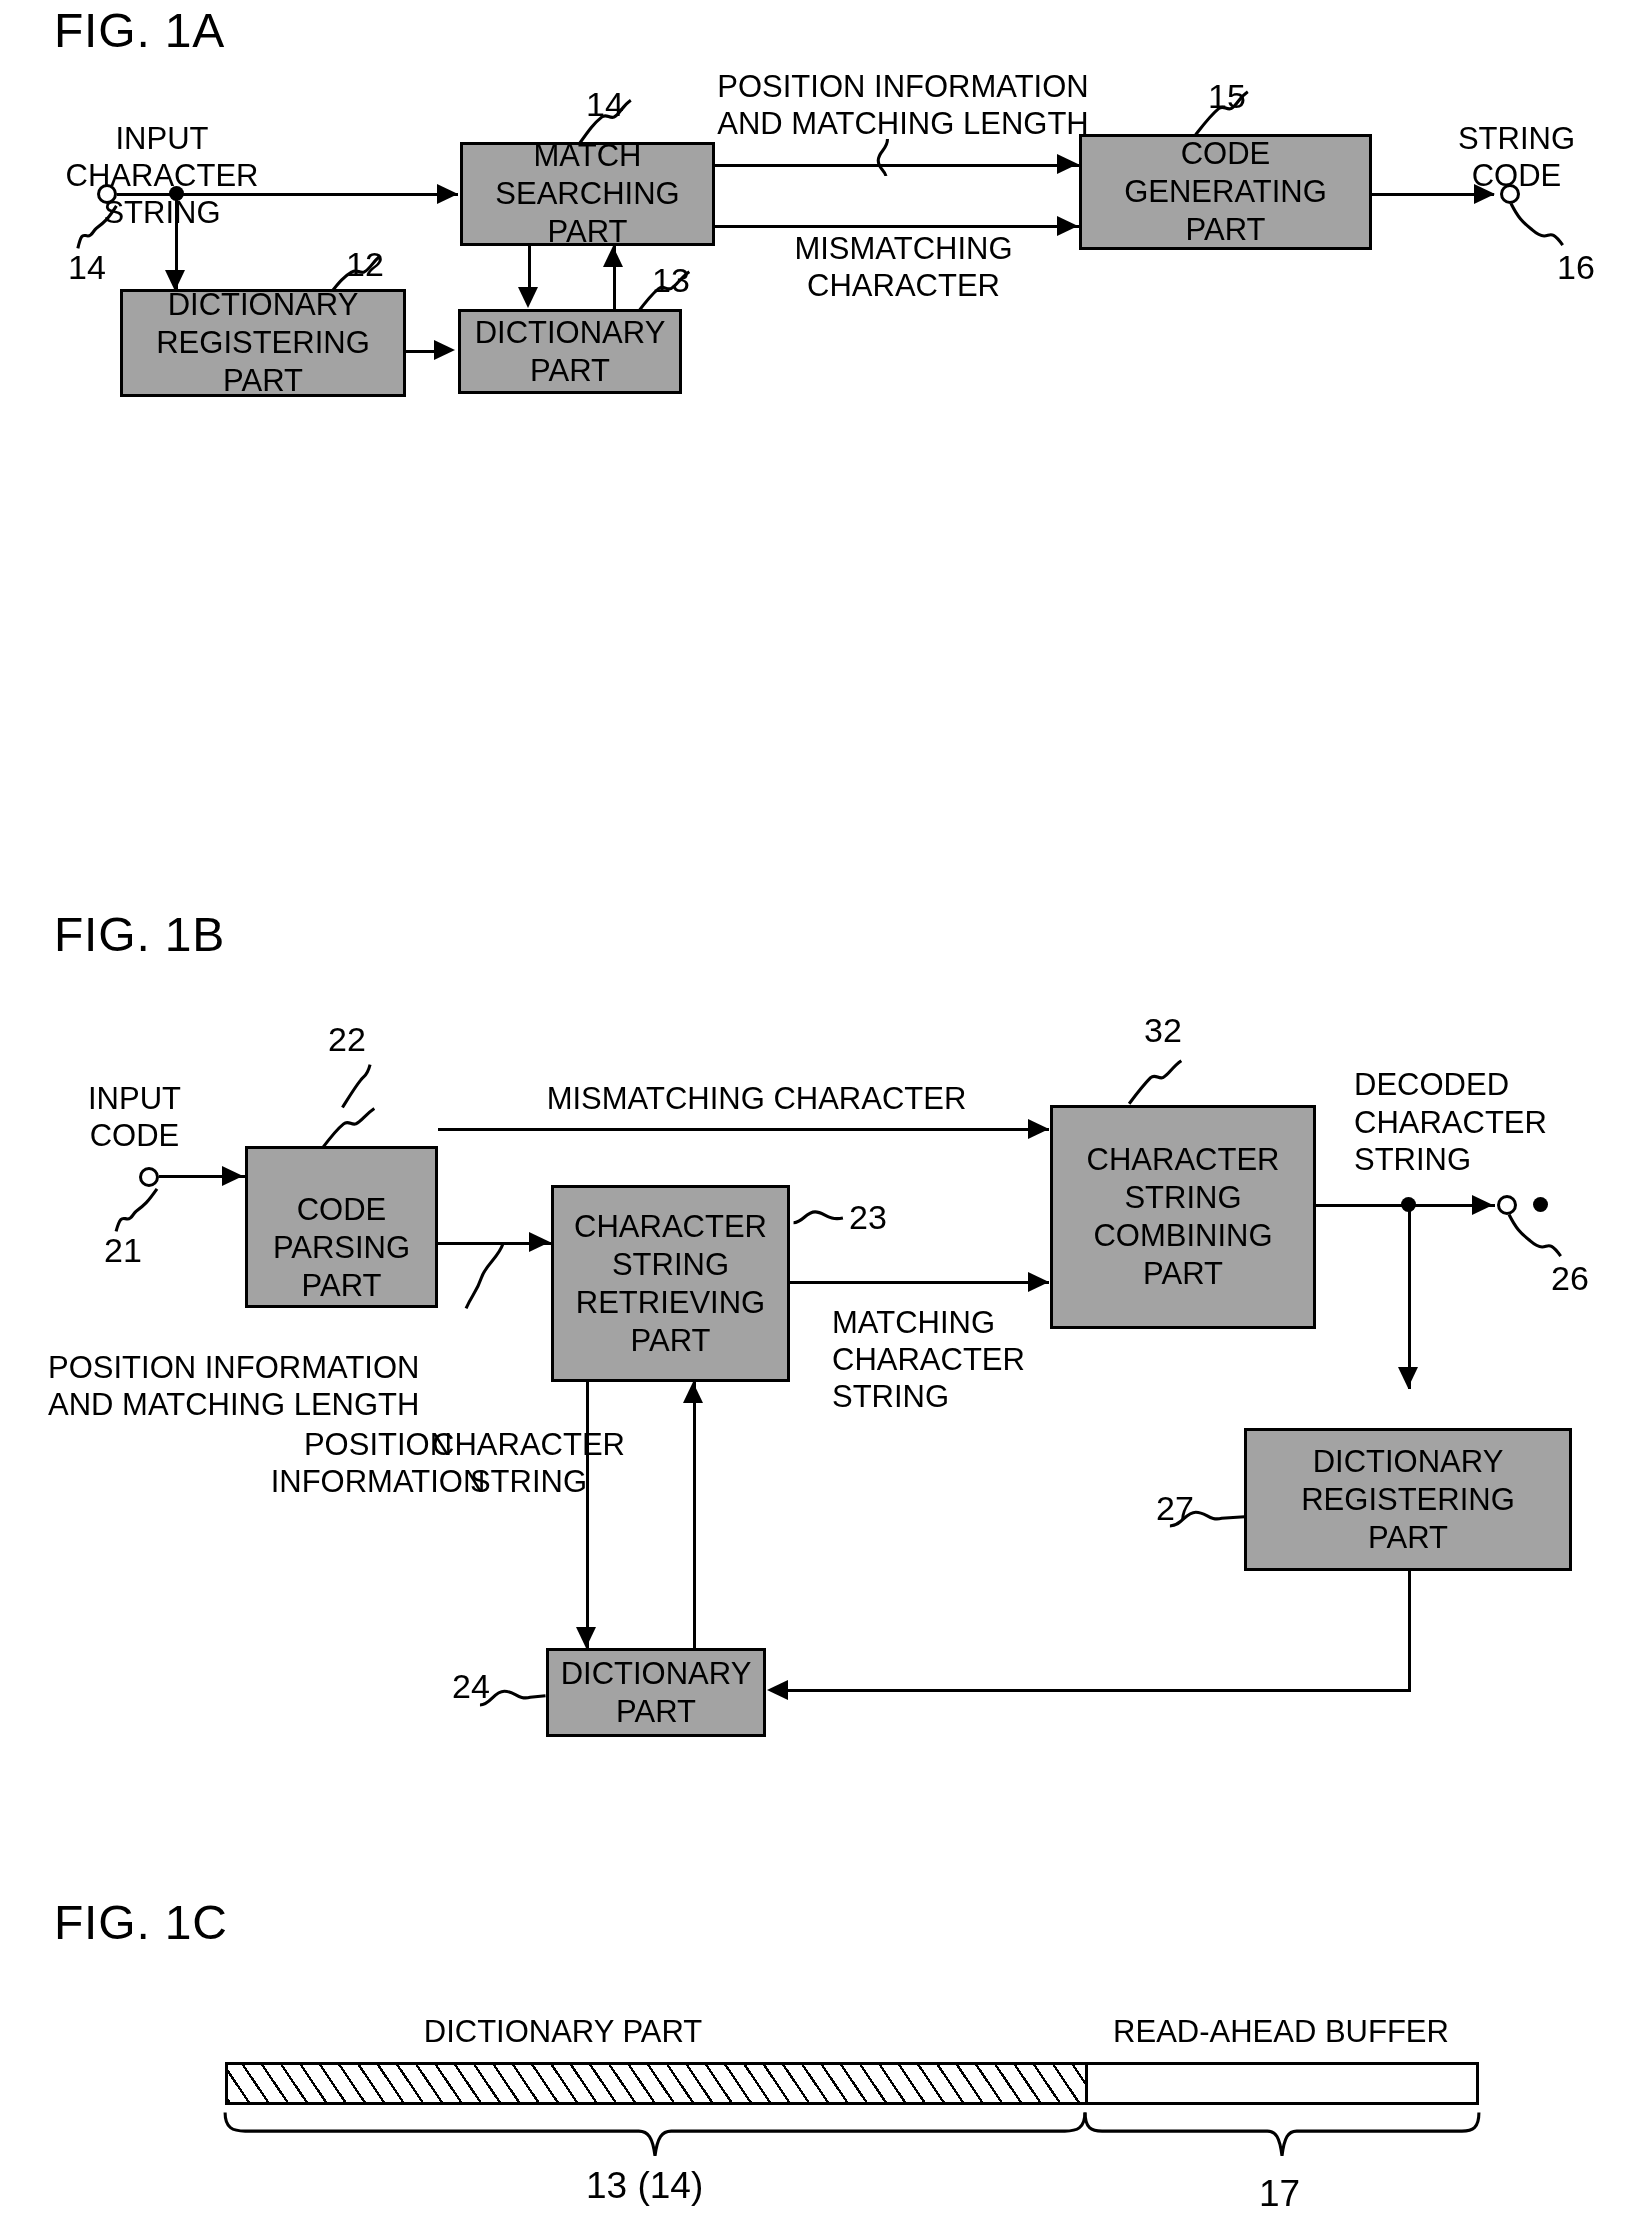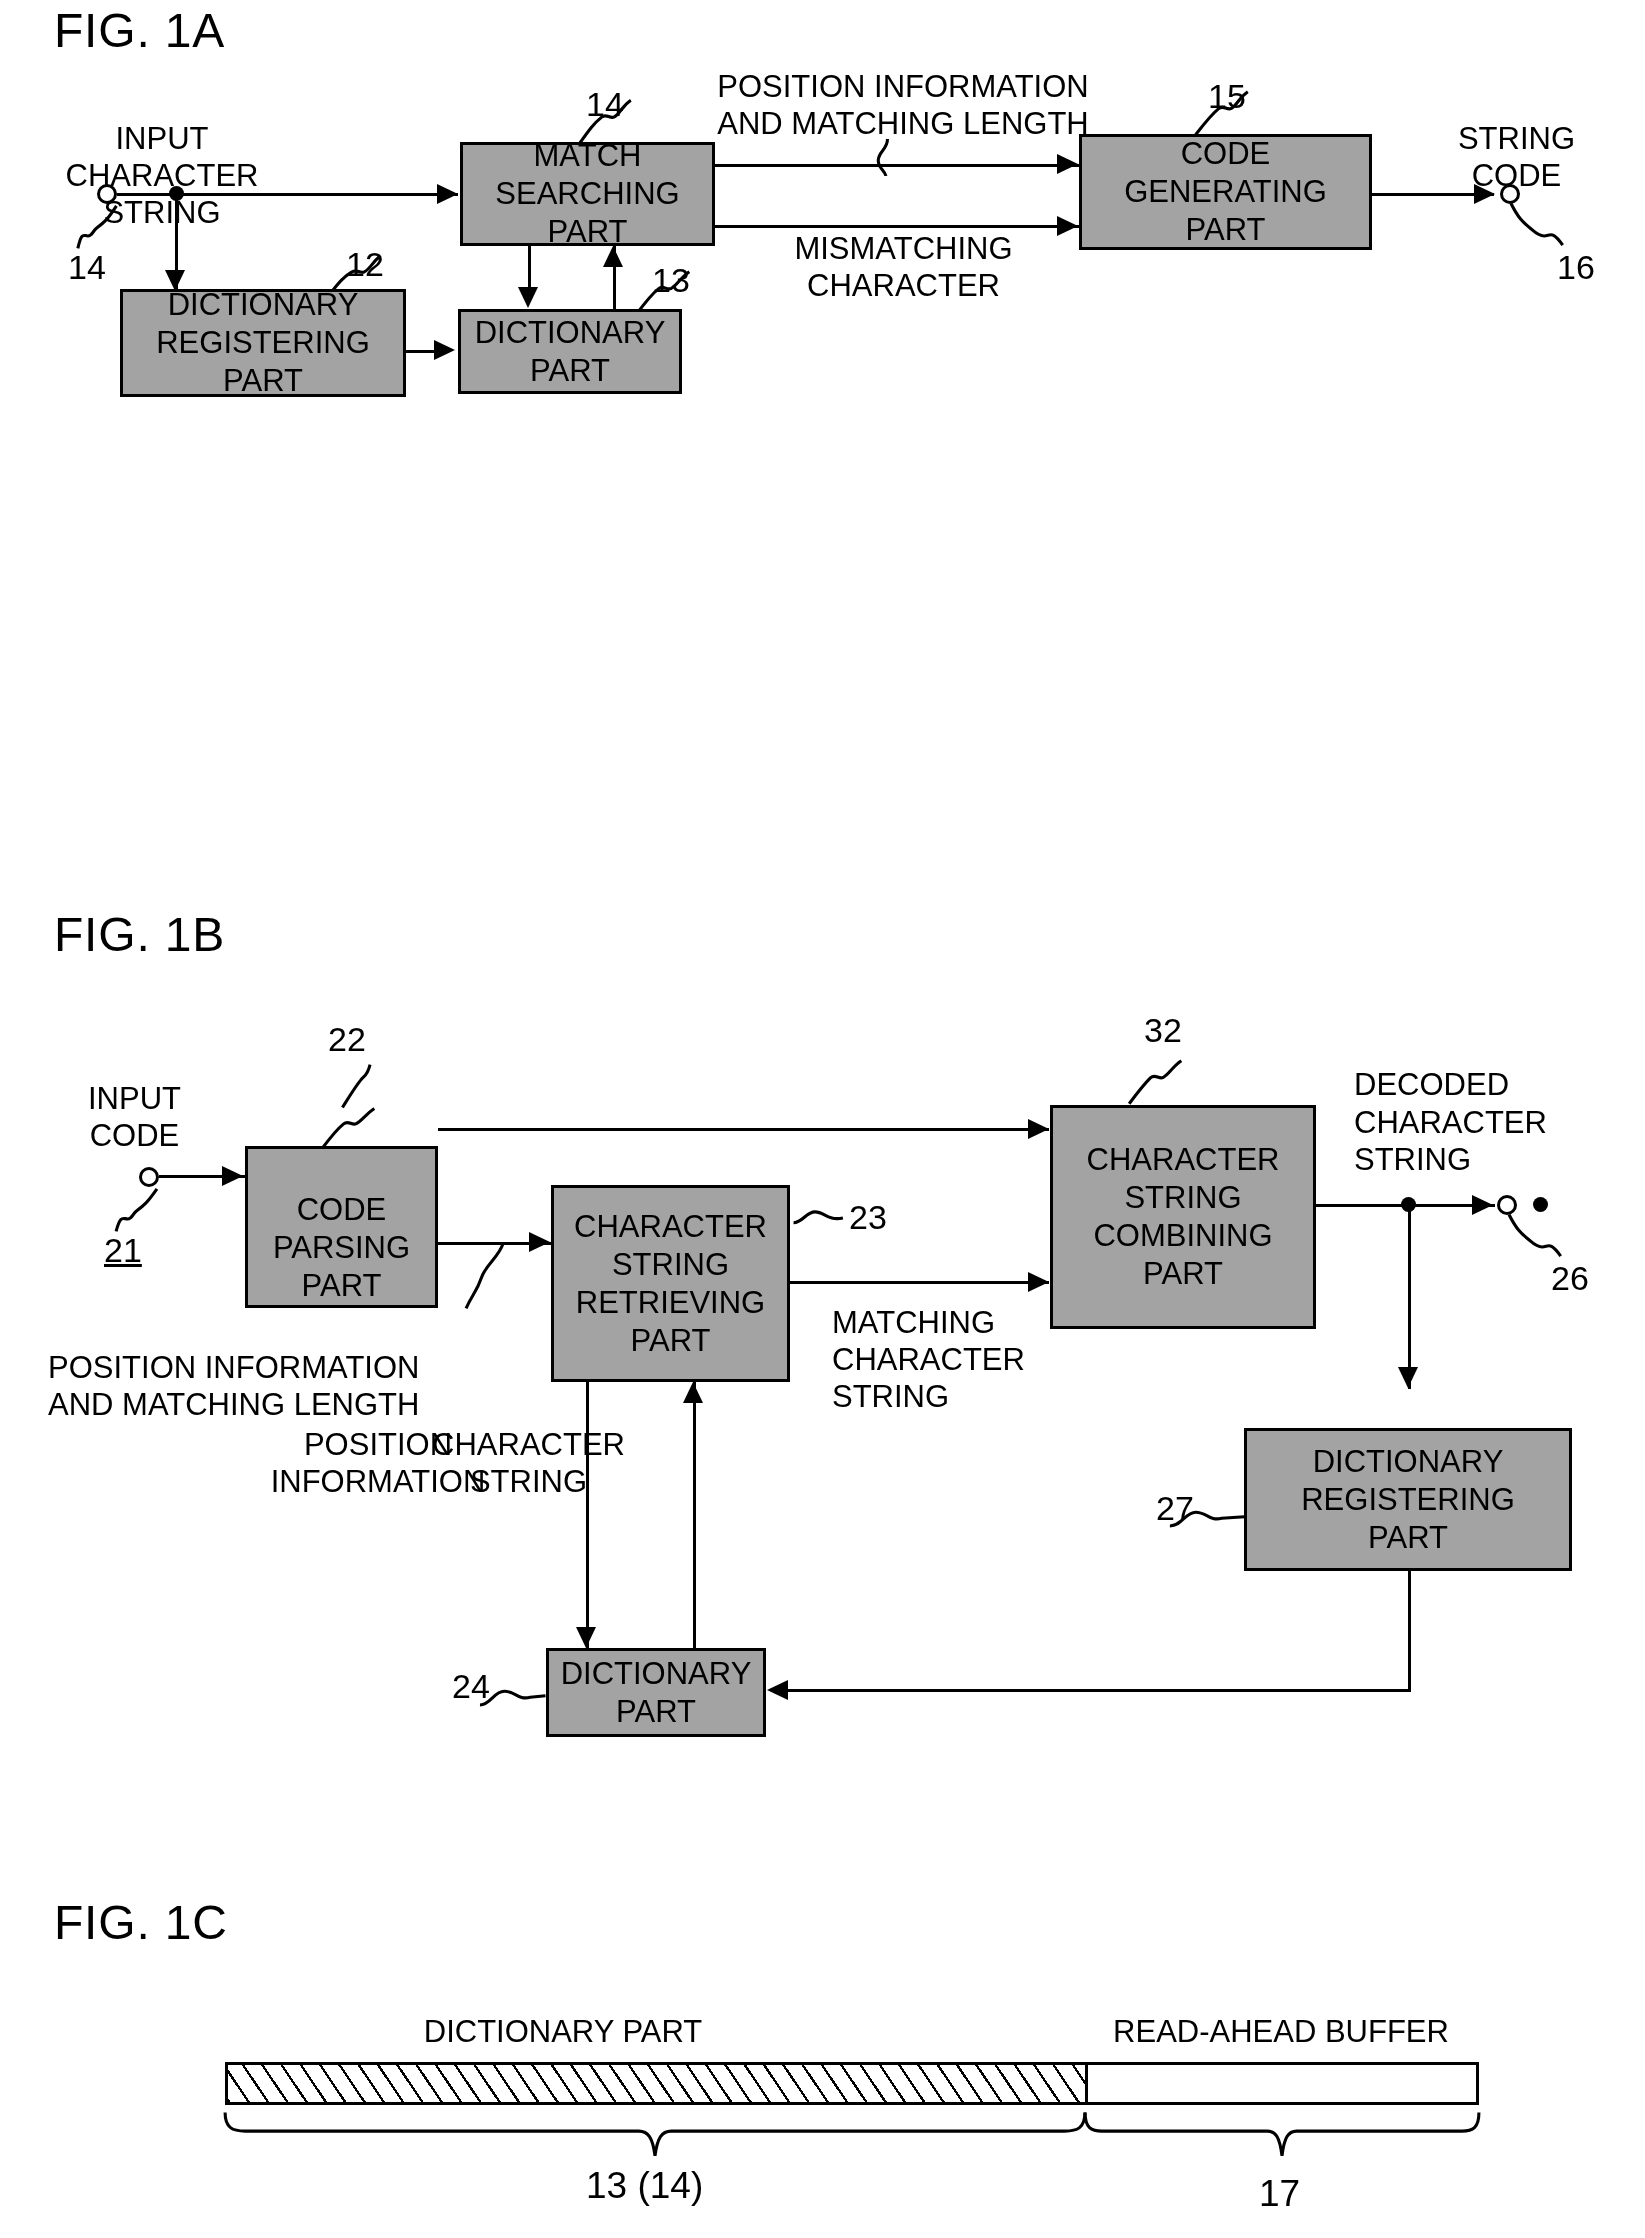--- a/index.html
+++ b/index.html
@@ -235,38 +235,39 @@
 
   <div class="fig-title" style="left:54px; top:907px;">FIG. 1B</div>
 
   <div class="lbl" style="left:46px; top:1080px; width:177px;">INPUT</div>
   <div class="lbl" style="left:46px; top:1117px; width:177px;">CODE</div>
 
   <div class="term-circle" style="left:139px; top:1167px;"></div>
   <svg class="leader" style="left:112px; top:1185px; width:56px; height:54px;" viewBox="0 0 72 70">
     <path d="M58 5 C46 22, 42 26, 31 34 C26 38, 26 44, 20 44 C14 44, 11 38, 5 60" stroke="#000" stroke-width="4" fill="none"></path>
   </svg>
-  <div class="refnum" style="left:104px; top:1231px;text-decoration:underline;">21</div>
+  <div class="refnum" style="left:104px; top:1231px;">21</div>
 
   <div class="hline" style="left:159px; top:1175px; width:86px;"></div>
   <div class="arr-r" style="left:222px; top:1166px;"></div>
 
   <div class="box" style="left:245px; top:1146px; width:193px; height:162px; justify-content:flex-start; padding-top:42px;">
     <div class="bl">CODE</div>
     <div class="bl">PARSING</div>
     <div class="bl">PART</div>
   </div>
   <svg class="leader" style="left:316px; top:1107px; width:66px; height:43px;" viewBox="0 0 86 56">
     <path d="M8 54 C20 38, 26 30, 36 22 C42 17, 46 24, 52 22 C60 18, 64 10, 76 2" stroke="#000" stroke-width="4" fill="none"></path>
   </svg>
   <div class="refnum" style="left:328px; top:1020px;">22</div>
   <svg class="leader" style="left:336px; top:1063px; width:39px; height:46px;" viewBox="0 0 50 60">
     <path d="M8 58 C18 42, 24 32, 32 22 C36 16, 40 18, 44 2" stroke="#000" stroke-width="4" fill="none"></path>
   </svg>
 
+  <div class="lbl" style="left:494px; top:1080px; width:525px;">MISMATCHING CHARACTER</div>
   <div class="hline" style="left:438px; top:1128px; width:611px;"></div>
   <div class="arr-r" style="left:1028px; top:1119px;"></div>
 
   <div class="hline" style="left:438px; top:1242px; width:113px;"></div>
   <div class="arr-r" style="left:529px; top:1232px;"></div>
   <svg class="leader" style="left:463px; top:1244px; width:46px; height:66px;" viewBox="0 0 60 86">
     <path d="M52 0 C46 18, 30 26, 24 44 C18 62, 12 66, 4 84" stroke="#000" stroke-width="4" fill="none"></path>
   </svg>
 
   <div class="lbl left" style="left:48px; top:1349px; width:540px;">POSITION INFORMATION</div>

